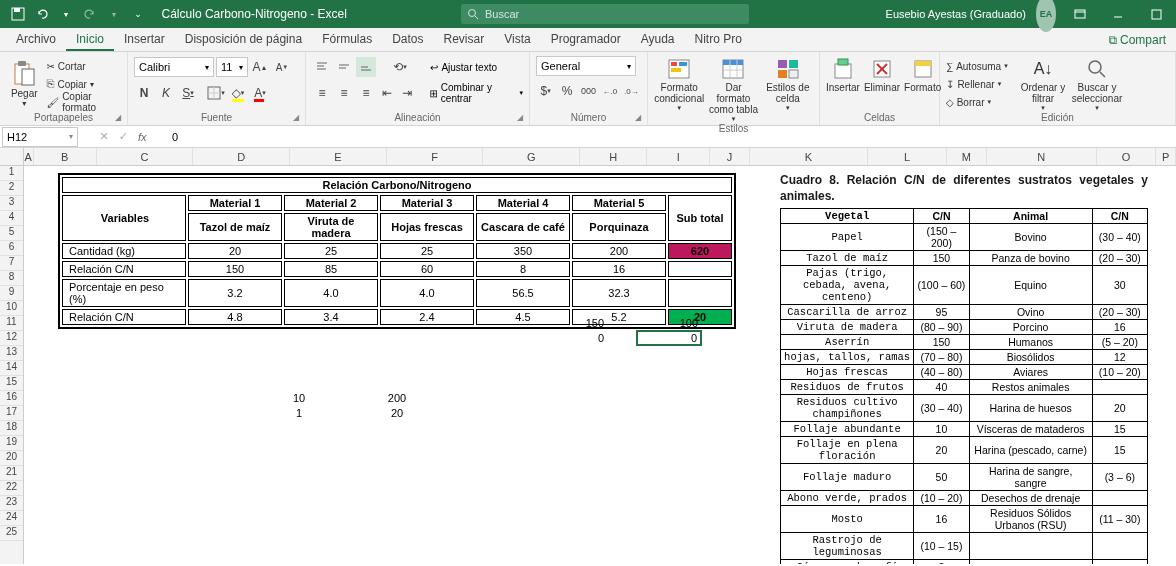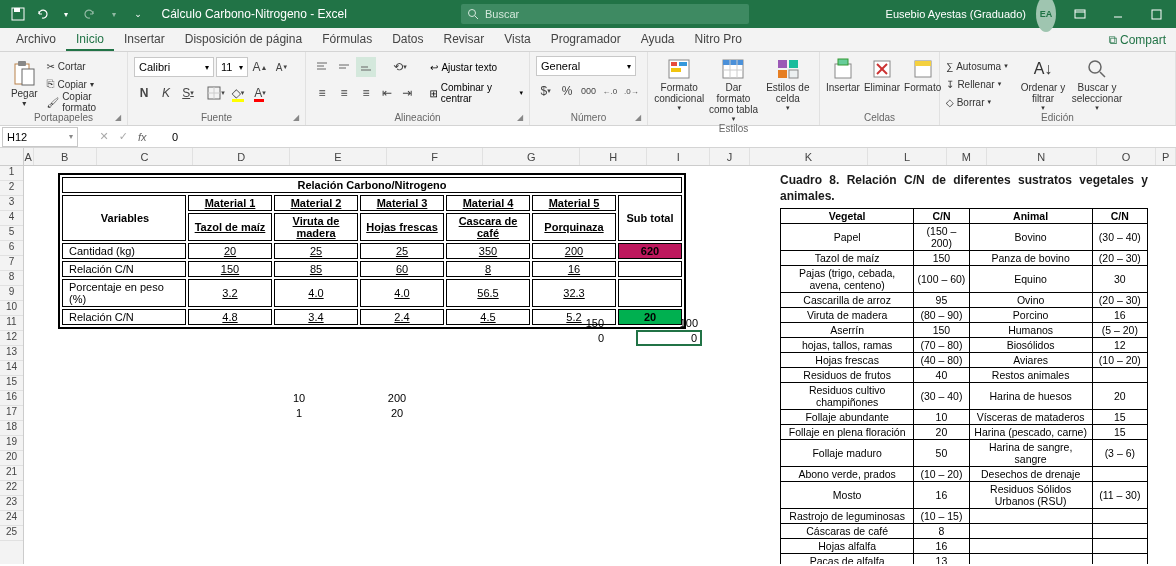--- a/index.html
+++ b/index.html
@@ -67,38 +67,38 @@
 .cells { position: relative; flex: 1; }
 
 
 .cA{width:10px}.cB{width:64px}.cC{width:98px}.cD{width:98px}.cE{width:98px}.cF{width:98px}.cG{width:98px}.cH{width:68px}.cI{width:64px}.cJ{width:40px}.cK{width:120px}.cL{width:80px}.cM{width:40px}.cN{width:112px}.cO{width:60px}.cP{width:20px}
 
 
 .tbl1 { position: absolute; left: 34px; top: 7px; border: 2px solid #000; font-size: 11px; background: #fff; }
 .tbl1 td, .tbl1 th { border: 1px solid #000; padding: 1px 4px; text-align: center; height: 15px; font-weight: normal; }
 .tbl1 .title { font-weight: bold; }
 .tbl1 .varcol { width: 124px; text-align: left; padding-left: 6px; }
-.tbl1 .mcol { width: 84px; text-decoration: underline; }
+.tbl1 .mcol { width: 94px; }
 .tbl1 .subcol { width: 64px; font-weight: bold; text-align: center; }
 .hlY { background: #be185d; font-weight: bold; }
 .hlG { background: #00b050; font-weight: bold; }
 
 
 .floatnum { position: absolute; font-size: 11px; text-align: right; }
 
 
 .activecell { position: absolute; border: 2px solid #217346; background: #fff; }
 
 
 .cuadro { position: absolute; left: 756px; top: 7px; width: 368px; }
 .cuadro-title { font-weight: bold; font-size: 12px; color: #1a1a1a; line-height: 1.3; text-align: justify; }
 .cuadro table { border-collapse: collapse; width: 100%; margin-top: 4px; font-size: 10.5px; }
 .cuadro th, .cuadro td { border: 1px solid #000; padding: 1px 3px; text-align: center; height: 14px; }
 .cuadro th { font-weight: bold; background: #fff; }
-.cuadro .veg { width: 130px; }
+.cuadro .veg { width: 130px; font-family: Liberation Mono, monospace; }
 .cuadro .cn1 { width: 54px; }
 .cuadro .ani { width: 120px; }
 .cuadro .cn2 { width: 54px; }
 
 svg { display: block; }
 </style>
 </head>
 <body>
 
 <div class="titlebar">

